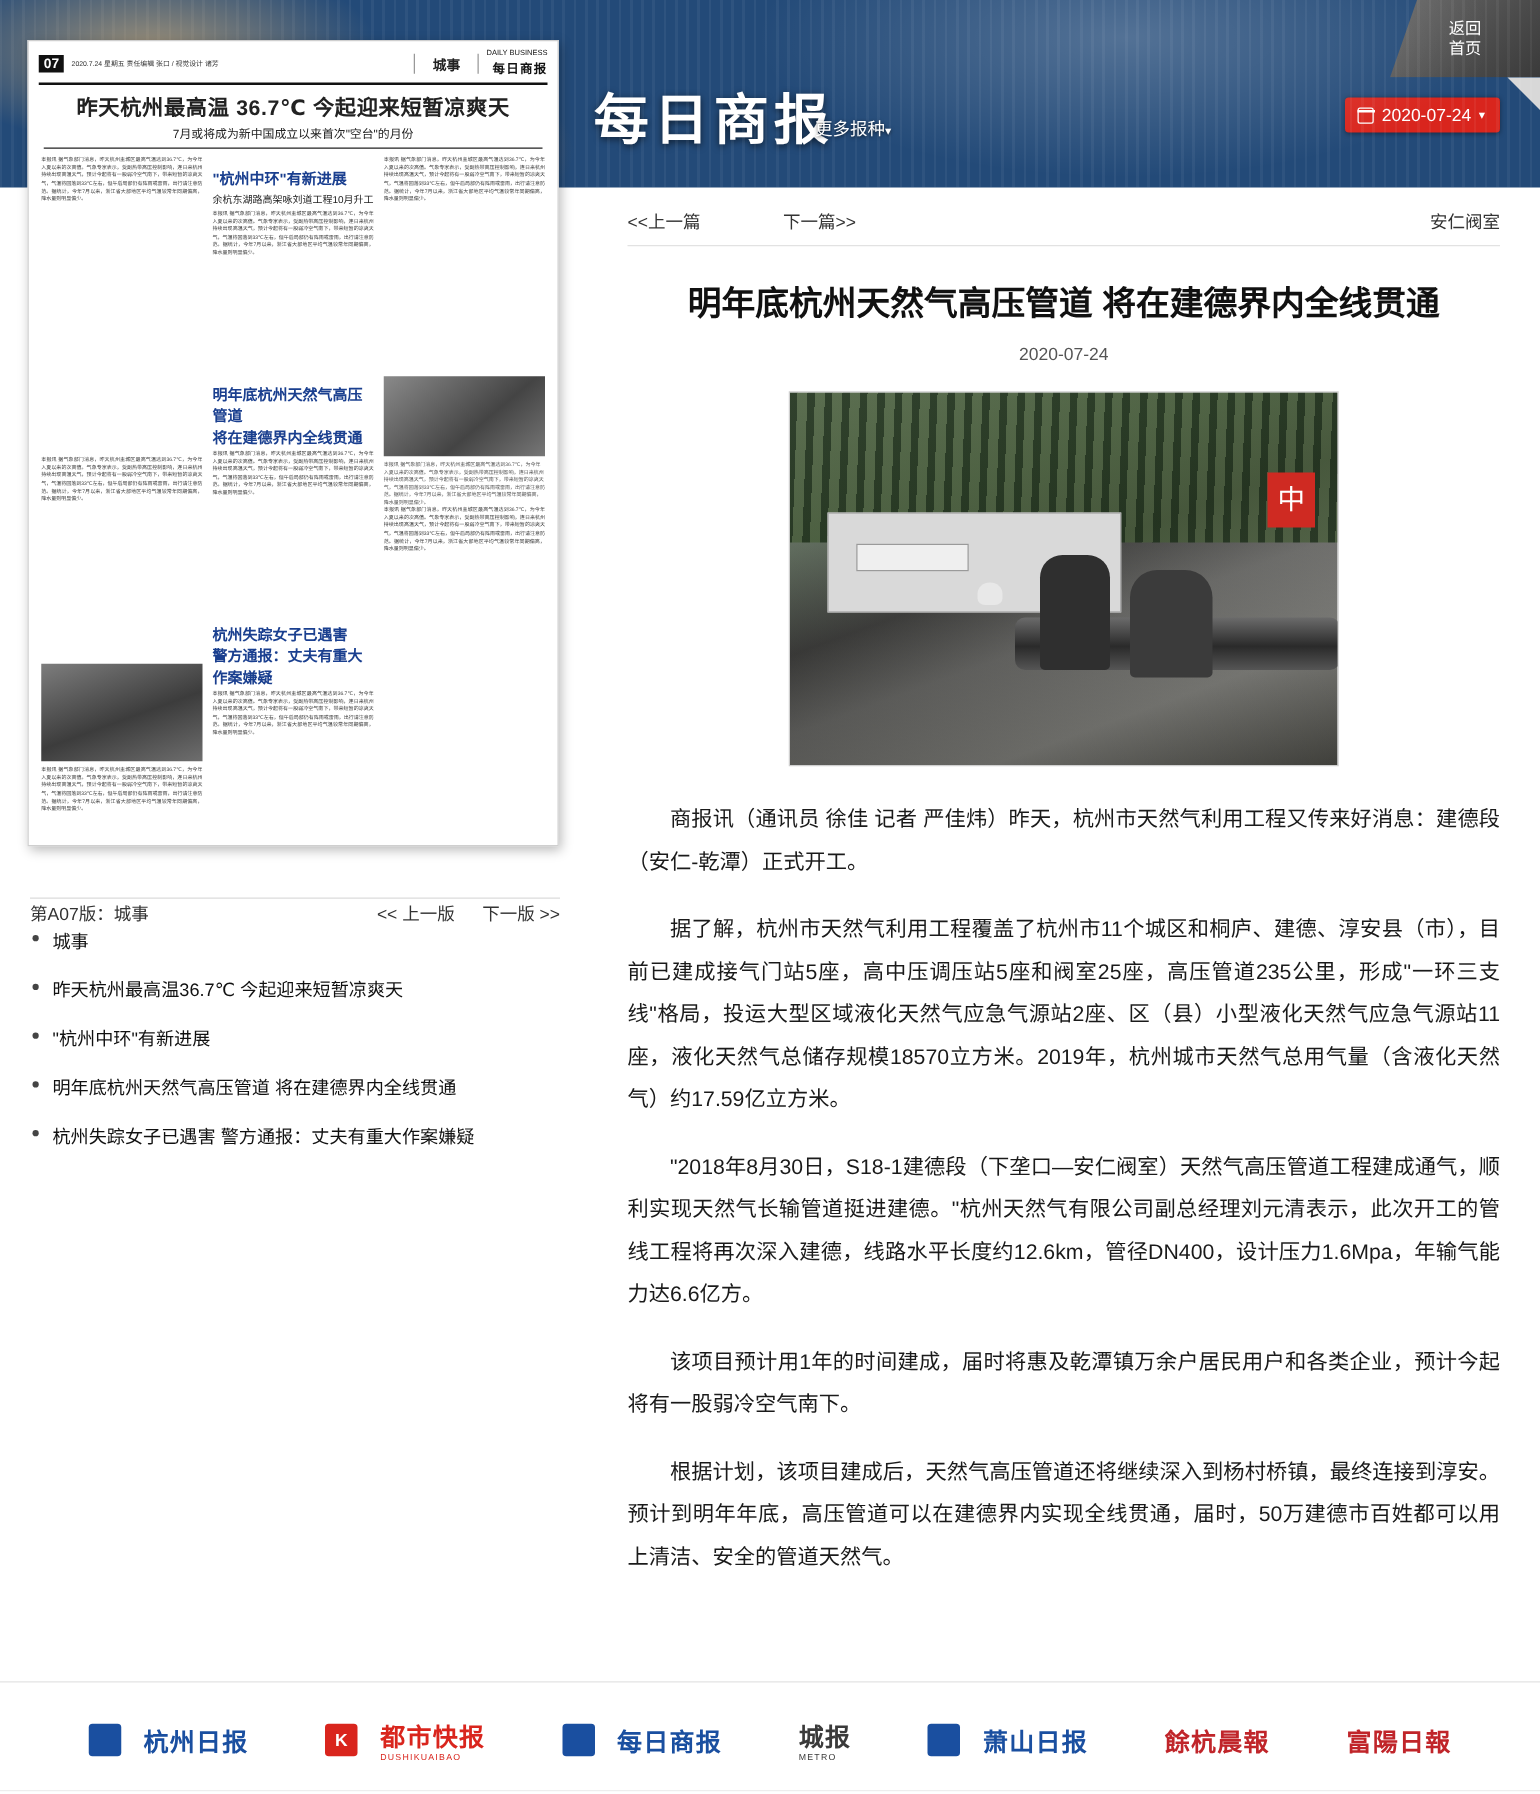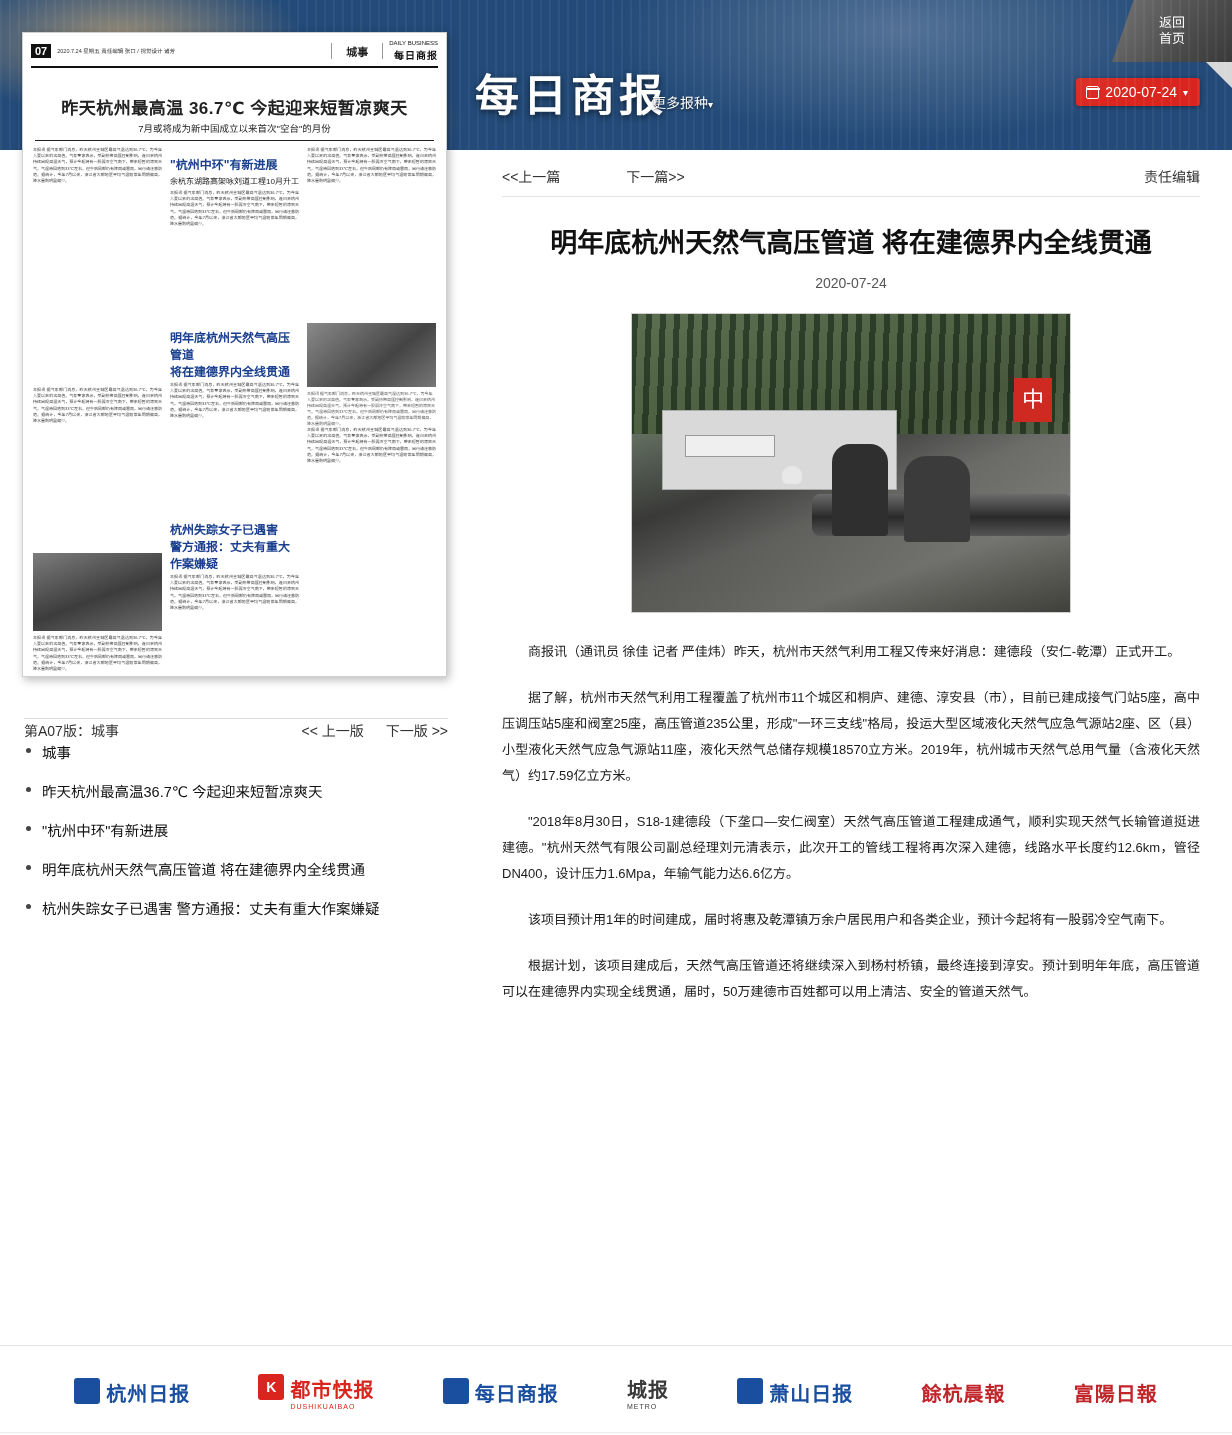--- a/index.html
+++ b/index.html
@@ -97,21 +97,21 @@
     box-shadow: 2px 3px 9px rgba(0,0,0,.28);
     overflow: hidden;
     cursor: pointer;
   }
   .pp-topbar { display:flex; align-items:center; gap:6px; border-bottom: 2px solid #111; margin: 6px 8px 0 8px; padding-bottom: 3px;}
   .pp-num { background:#111; color:#fff; font-size:11px; padding:1px 4px; font-weight:bold;}
   .pp-meta { font-size:5.5px; color:#333; flex:1; }
   .pp-sec { font-size: 11px; font-weight: bold; border-left:1px solid #999; border-right:1px solid #999; padding:0 14px;}
   .pp-brand { text-align:right; font-size:6px; line-height:1.5; color:#111;}
   .pp-brand b { font-size:10px; letter-spacing:1px;}
-  .pp-head1 { font-size:17px; font-weight:bold; text-align:center; margin:26px 14px 2px; letter-spacing:.5px;}
+  .pp-head1 { font-size:17px; font-weight:bold; text-align:center; margin:4px 14px 2px; letter-spacing:.5px;}
   .pp-head2 { font-size:9.5px; text-align:center; margin:0 14px 5px; }
   .pp-rule { border-top:1px solid #222; margin:2px 12px 6px; }
   .pp-cols { display:flex; gap:8px; padding: 0 10px; }
   .pp-col { flex:1; }
   .pp-textblock { font-size:4px; line-height:1.55; color:#3a3a3a; text-align: justify; overflow:hidden;}
   .pp-sub { font-size:12px; font-weight:bold; color:#1a3f8f; margin:8px 0 3px; }
   .pp-sub.red { color:#111; }
   .pp-subline { font-size:8px; margin-bottom:4px; }
   .pp-photo { width:100%; height:78px; background: linear-gradient(160deg,#7d7d7d,#3c3c3c 55%,#6e6e6e); margin:6px 0 4px; }
   .pp-photo.small { height:64px; background: linear-gradient(140deg,#8a8a8a,#444 60%,#777); }
@@ -152,27 +152,27 @@
   .art-photo .truck .panel { position:absolute; left:22px; top:24px; width:90px; height:22px; background:#efefef; border:1px solid #9a9a9a;}
   .art-photo .pipe { position:absolute; left:180px; top:180px; width:260px; height:42px; border-radius:8px;
     background: linear-gradient(180deg,#6b6b6b,#2a2a2a 55%,#555); }
   .art-photo .worker1 { position:absolute; left:200px; top:130px; width:56px; height:92px; background:#2f2f2f; border-radius:18px 18px 4px 4px;}
   .art-photo .worker2 { position:absolute; left:272px; top:142px; width:66px; height:86px; background:#3b3b3b; border-radius:22px 22px 4px 4px;}
   .art-photo .helmet { position:absolute; left:150px; top:152px; width:20px; height:18px; background:#e8e8e8; border-radius:50% 50% 30% 30%;}
   .art-photo .sign { position:absolute; right:18px; top:64px; width:38px;height:44px; background:#cf2a22; color:#fff; font-size:22px; text-align:center; line-height:44px;}
   .art-photo .trees { position:absolute; left:0; right:0; top:0; height:120px;
     background: repeating-linear-gradient(92deg, rgba(30,48,26,.85) 0 6px, rgba(70,92,56,.75) 6px 14px);}
 
-  .art-body p { font-size:13px; line-height:2.0; color:#1a1a1a; margin: 0 0 20px; text-align: justify; text-indent: 2em;}
+  .art-body p { font-size:17px; line-height:2.0; color:#1a1a1a; margin: 0 0 20px; text-align: justify; text-indent: 2em;}
 
   
   .footer-wrap { position:absolute; left:0; width:1232px; }
   .footer-rule { border-top:1px solid #e4e4e4; }
   .logos { display:flex; align-items:center; justify-content:space-around; padding: 28px 40px 22px; }
-  .logo { display:flex; gap:6px; cursor:pointer;}
+  .logo { display:flex; align-items:center; gap:18px; cursor:pointer;}
   .logo .mark { width:26px; height:26px; border-radius:3px; display:flex;align-items:center;justify-content:center; color:#fff; font-size:14px; font-weight:bold;}
   .logo .txt { font-size:20px; font-weight:bold; font-family:"DejaVu Serif","Liberation Serif",serif; letter-spacing:1px;}
   .logo .sub { display:block; font-size:7px; letter-spacing:1px; font-weight:normal; font-family:"Liberation Sans",sans-serif;}
   .copyright { text-align:center; font-size:12.5px; color:#555; padding: 14px 0 18px; border-top:1px solid #ededed;}
 </style>
 </head>
 <body>
 
 <div class="page">
 
@@ -253,21 +253,21 @@
       <li>"杭州中环"有新进展</li>
       <li>明年底杭州天然气高压管道 将在建德界内全线贯通</li>
       <li>杭州失踪女子已遇害 警方通报：丈夫有重大作案嫌疑</li>
     </ul>
   </div>
 
   <div class="right-col">
     <div class="art-nav">
       <span class="prev">&lt;&lt;上一篇</span>
       <span class="next">下一篇&gt;&gt;</span>
-      <span class="home">责任编辑</span>
+      <span class="home">安仁阀室</span>
     </div>
     <div class="art-divider"></div>
 
     <h1 class="art-title">明年底杭州天然气高压管道 将在建德界内全线贯通</h1>
     <div class="art-date">2020-07-24</div>
 
     <div class="art-photo">
       <div class="trees"></div>
       <div class="truck">
           <div class="panel"></div>

